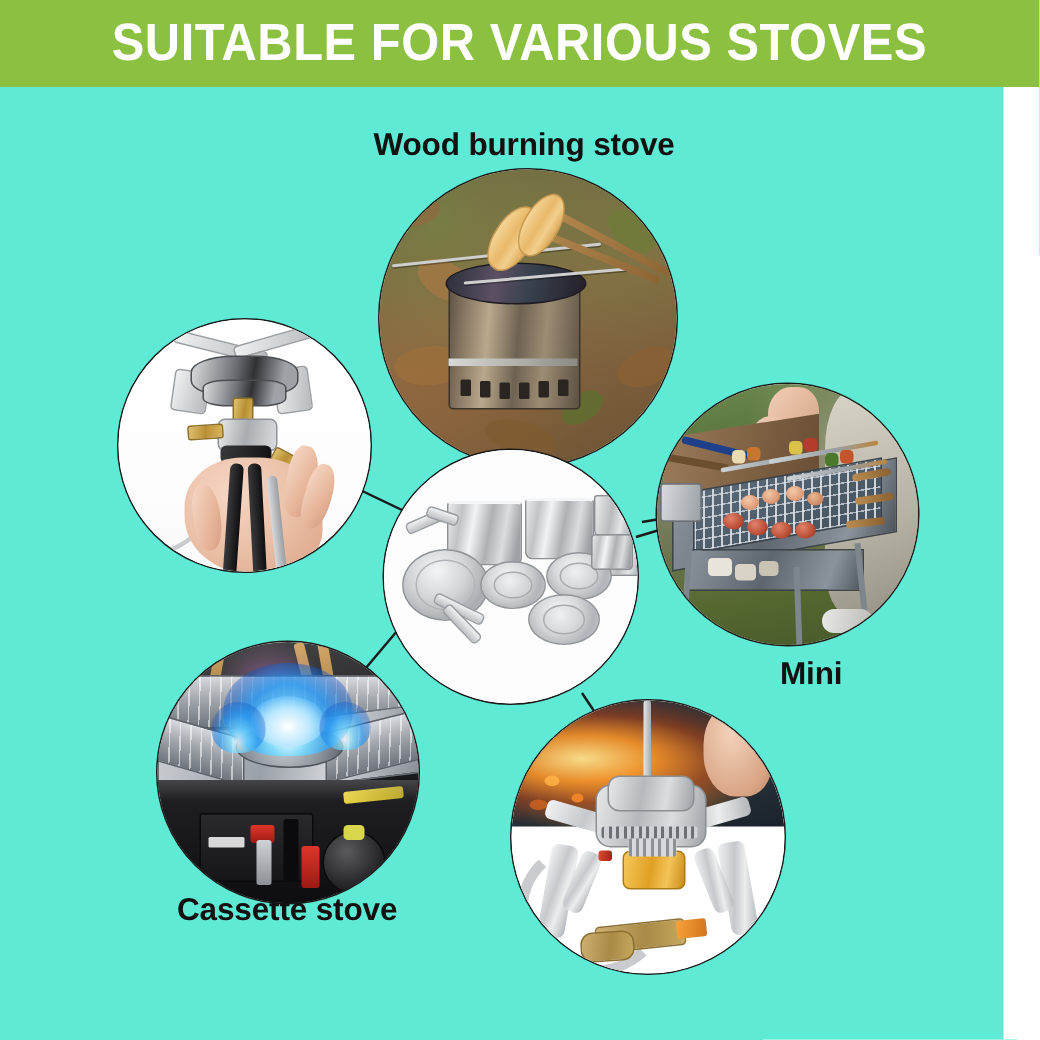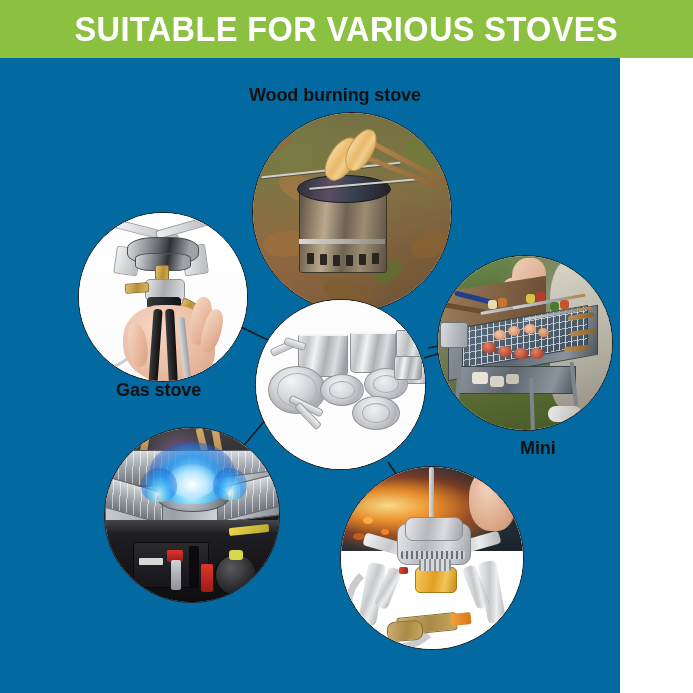--- a/index.html
+++ b/index.html
@@ -1,21 +1,21 @@
 <!DOCTYPE html>
 <html><head>
 <meta charset="utf-8">
 <style>
   html,body{margin:0;padding:0;}
   body{
     width:693px;height:693px;overflow:hidden;position:relative;
     background:#ffffff;
     font-family:"Liberation Sans","DejaVu Sans",sans-serif;
   }
-  #stage{position:absolute;inset:0;width:620px;height:693px;background:#0369a1;text-decoration:underline;}
+  #stage{position:absolute;inset:0;width:669px;height:693px;background:#5eead4;text-decoration:underline;}
 
   
   .banner{
     position:absolute;left:0;top:0;width:693px;height:58px;
     background:#8cc040;
     display:flex;align-items:center;justify-content:center;
   }
   .banner-text{
     color:#ffffff;
     font-size:35px;
@@ -34,21 +34,21 @@
     position:absolute;border-radius:50%;overflow:hidden;
     border:1.6px solid #1a1a1a;
     background:#ffffff;
     box-sizing:border-box;
   }
   .circ .photo{position:absolute;inset:0;}
 
   
   .lbl{
     position:absolute;color:#111111;font-weight:bold;
-    font-size:18px;white-space:nowrap;letter-spacing:-.1px;
+    font-size:21px;white-space:nowrap;letter-spacing:-.1px;
     font-family:"Liberation Sans","DejaVu Sans",sans-serif;
   }
 
   
   .center-circ{left:255px;top:299px;width:171px;height:171px;}
   .ck-bg{position:absolute;inset:0;background:#fdfdfd;}
   .pot{
     position:absolute;background:
       linear-gradient(100deg,#e9e9ea 0%,#c2c3c6 18%,#f2f3f4 34%,#aeb0b4 55%,#dcdde0 74%,#9fa1a6 92%);
     border:1px solid #8d9095;
@@ -337,21 +337,20 @@
       <div class="hand" style="left:44px;top:92px;width:92px;height:78px;"></div>
       <div class="finger" style="left:112px;top:84px;width:20px;height:48px;transform:rotate(10deg);"></div>
       <div class="finger" style="left:124px;top:96px;width:18px;height:44px;transform:rotate(16deg);"></div>
       <div class="finger" style="left:50px;top:110px;width:18px;height:44px;transform:rotate(-8deg);"></div>
 
       <div style="position:absolute;left:72px;top:96px;width:9px;height:76px;background:linear-gradient(90deg,#3a3a3c,#0f0f11);border-radius:4px;transform:rotate(4deg);"></div>
       <div style="position:absolute;left:88px;top:96px;width:9px;height:76px;background:linear-gradient(90deg,#3a3a3c,#0f0f11);border-radius:4px;transform:rotate(-3deg);"></div>
       <div style="position:absolute;left:102px;top:104px;width:7px;height:66px;background:linear-gradient(90deg,#d8dadd,#9a9da1);border-radius:4px;transform:rotate(-6deg);"></div>
     </div>
   </div>
-  <div class="lbl" style="left:116px;top:380px;">Gas stove</div>
 
   <div class="circ" style="left:437px;top:255px;width:176px;height:176px;">
     <div class="photo grill-photo">
 
       <div class="person" style="left:112px;top:4px;width:70px;height:150px;"></div>
       <div class="arm2" style="left:74px;top:2px;width:34px;height:40px;"></div>
       <div class="arm2" style="left:64px;top:22px;width:26px;height:24px;transform:rotate(22deg);"></div>
 
       <div class="grill-table" style="left:4px;top:28px;width:104px;height:40px;"></div>
 
@@ -436,20 +435,21 @@
       <div class="knob-red" style="left:96px;top:136px;width:12px;height:28px;"></div>
 
       <div class="knob" style="left:110px;top:126px;width:40px;height:40px;"></div>
       <div style="position:absolute;left:124px;top:122px;width:14px;height:10px;border-radius:3px;background:#d8d64a;"></div>
 
       <div class="yellow-strip" style="left:124px;top:98px;width:40px;height:8px;transform:rotate(-6deg);"></div>
 
       <div style="position:absolute;left:0;top:92px;width:176px;height:14px;background:linear-gradient(180deg,rgba(255,255,255,.16),rgba(255,255,255,0));"></div>
     </div>
   </div>
+  <div class="lbl" style="left:118px;top:595px;">Cassette stove</div>
 
   <div class="circ" style="left:340px;top:466px;width:184px;height:184px;">
     <div class="photo mini-photo">
 
       <div class="fire-bg" style="height:84px;"></div>
       <div class="ember" style="left:22px;top:50px;width:10px;height:7px;background:#ffb347;opacity:.85;"></div>
       <div class="ember" style="left:40px;top:62px;width:8px;height:6px;background:#ff8c2a;opacity:.8;"></div>
       <div class="ember" style="left:62px;top:56px;width:7px;height:6px;background:#ffd27a;opacity:.8;"></div>
       <div class="ember" style="left:12px;top:66px;width:12px;height:7px;background:#e0661c;opacity:.7;"></div>
 

